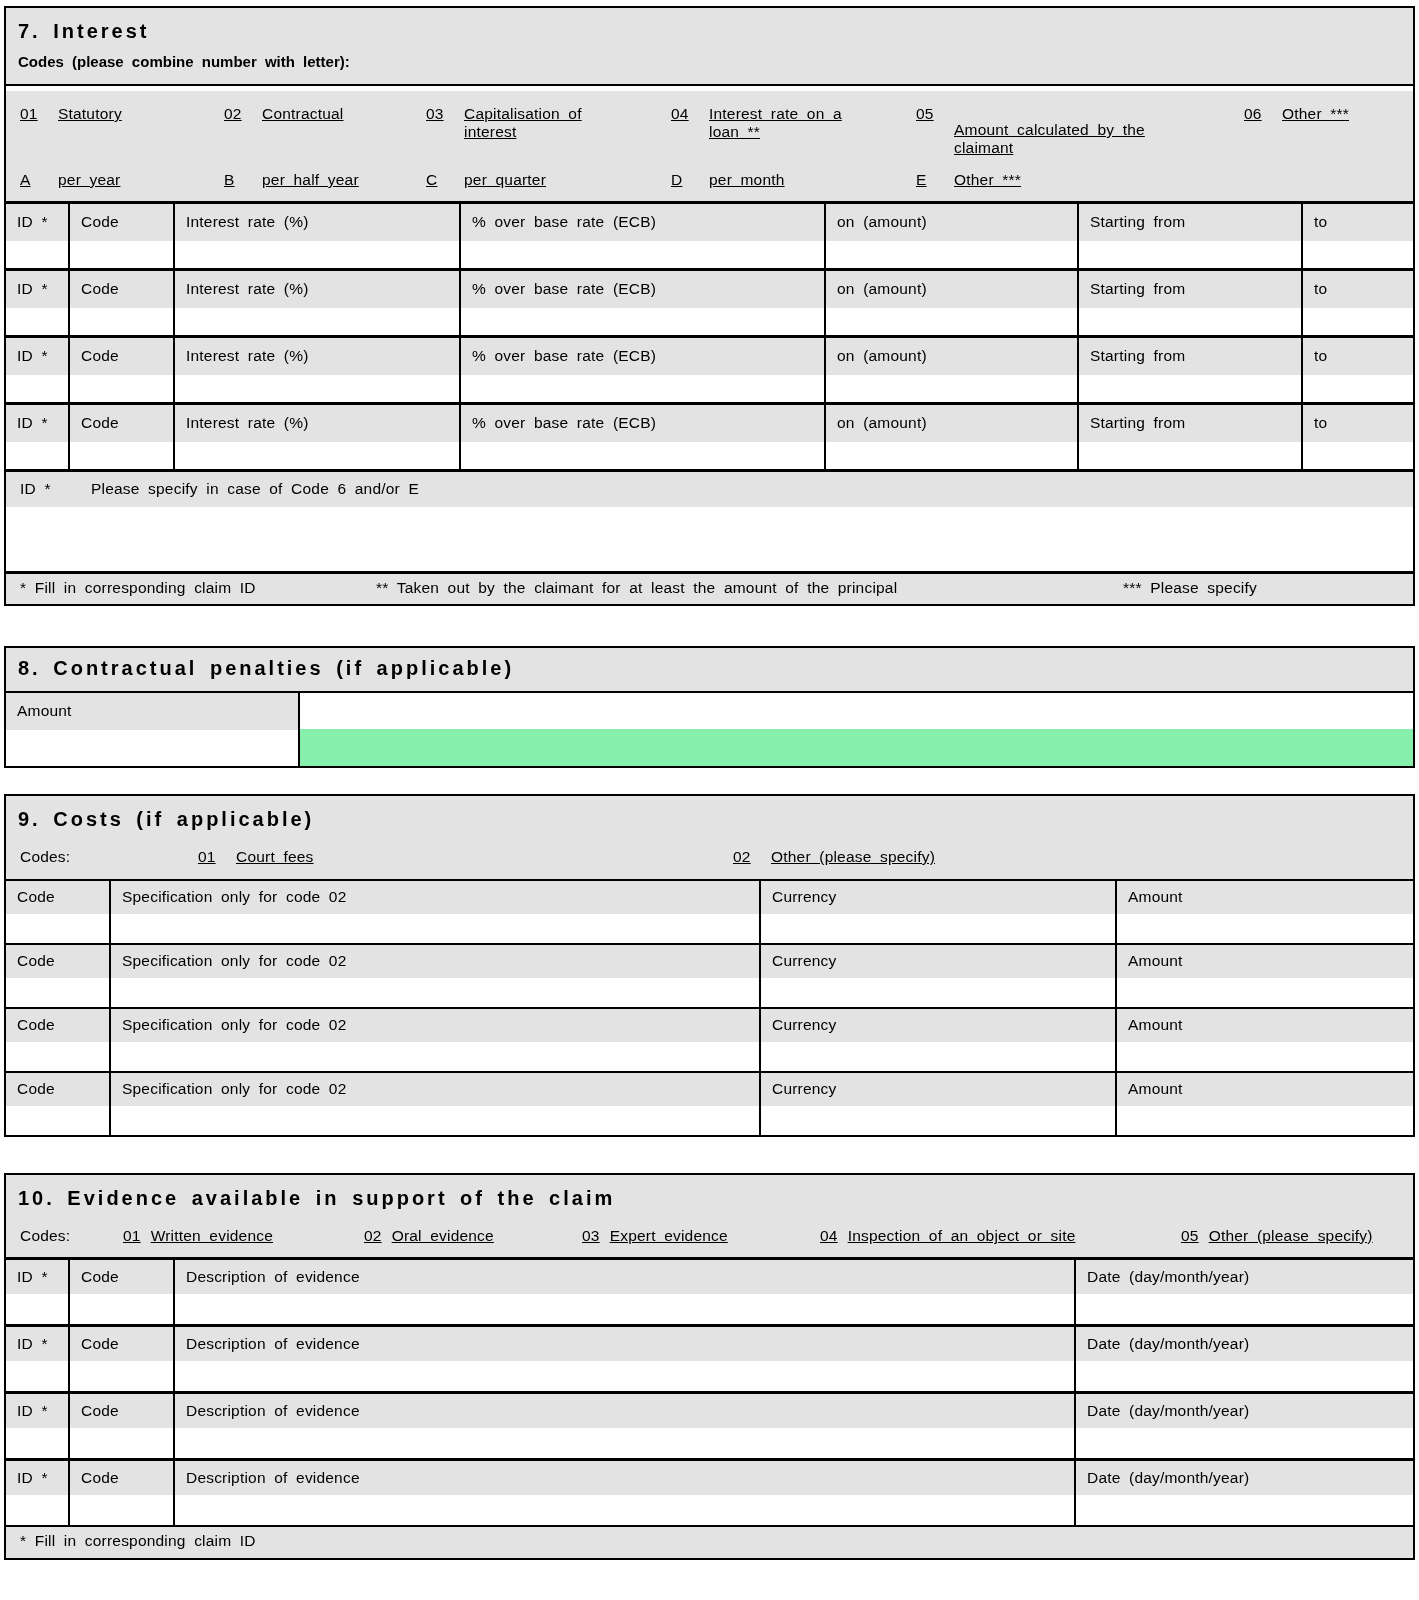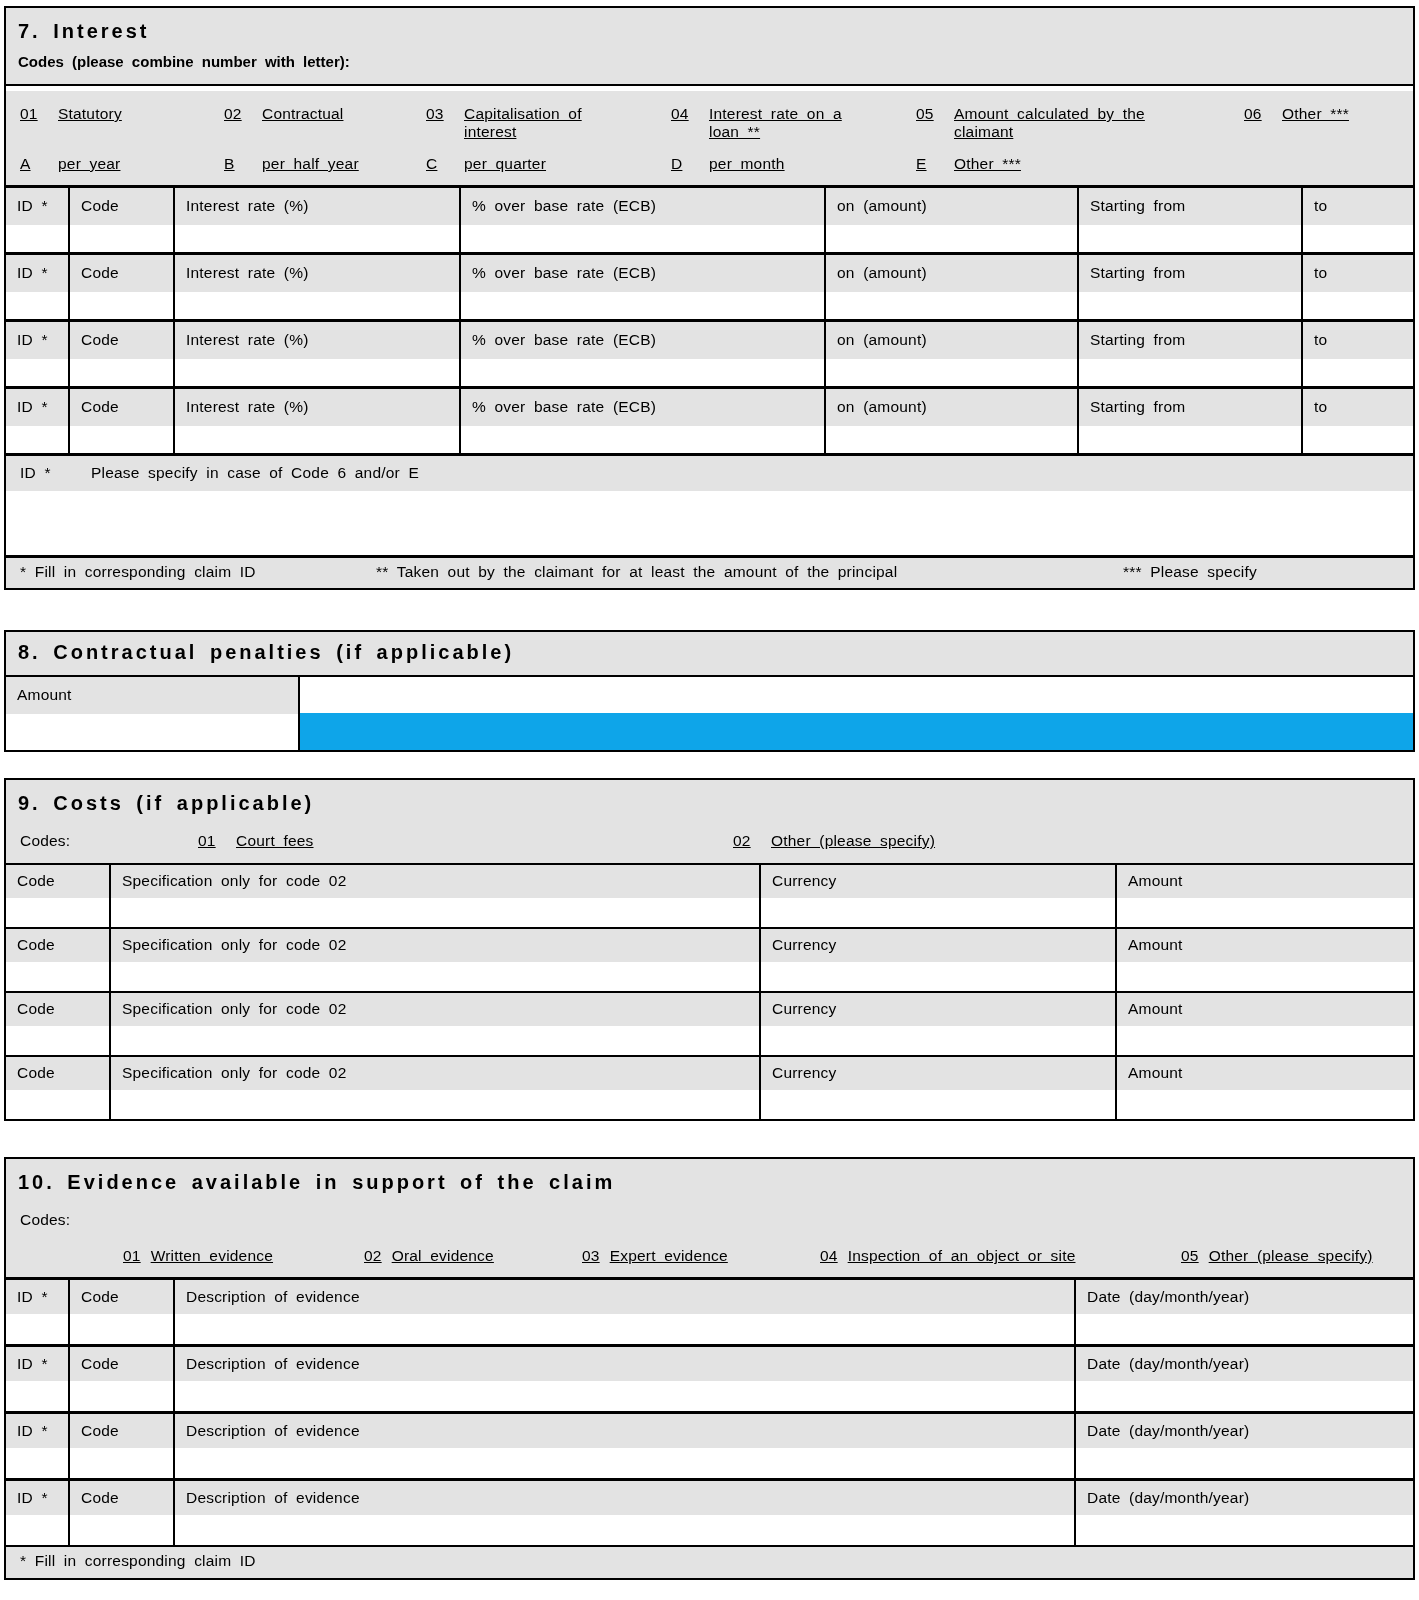--- a/index.html
+++ b/index.html
@@ -4,21 +4,21 @@
 <style>
   * { box-sizing: border-box; margin: 0; padding: 0; }
   html, body { background: #ffffff; }
   body {
     width: 1419px; height: 1600px;
     font-family: "Liberation Sans", sans-serif;
     color: #000;
     -webkit-font-smoothing: antialiased;
   }
   .page { padding: 6px 4px 0 4px; }
-  .section { border: 2px solid #000; background: #0ea5e9; }
+  .section { border: 2px solid #000; background: #86efac; }
   .band { background: #e3e3e3; }
 
   
   .sec-title { font-weight: bold; font-size: 20px; letter-spacing: 3px; word-spacing: 4px; }
   .sec-subtitle { font-weight: bold; font-size: 15px; margin-top: 10px; word-spacing: 4px; }
 
   .txt { font-size: 15.5px; word-spacing: 4px; letter-spacing: 0.2px; }
 
   
   .title-band7 { padding: 12px 12px 14px 12px; border-bottom: 2px solid #000; }
@@ -28,21 +28,21 @@
   .codes-row.letters { margin-top: 14px; }
   .code-item { display: flex; flex: none; text-decoration: underline; }
   .code-num { width: 38px; flex: none; }
   .nums .code-item:nth-child(1) { width: 204px; }
   .nums .code-item:nth-child(2) { width: 202px; }
   .nums .code-item:nth-child(3) { width: 245px; }
   .nums .code-item:nth-child(4) { width: 245px; }
   .nums .code-item:nth-child(5) { width: 328px; }
   .nums .code-item:nth-child(3) .code-label { max-width: 118px; }
   .nums .code-item:nth-child(4) .code-label { max-width: 152px; }
-  .nums .code-item:nth-child(5) .code-label { max-width: 218px; }
+  .nums .code-item:nth-child(5) .code-label { max-width: 218px; margin-top: 16px; }
   .letters .code-item:nth-child(1) { width: 204px; }
   .letters .code-item:nth-child(2) { width: 202px; }
   .letters .code-item:nth-child(3) { width: 245px; }
   .letters .code-item:nth-child(4) { width: 245px; }
   .letters .code-item:nth-child(5) { width: 328px; }
 
   .grid7 { display: grid; grid-template-columns: 62px 105px 286px 365px 253px 224px 1fr; border-top: 3px solid #000; }
   .cellcol { border-left: 2px solid #000; }
   .cellcol:first-child { border-left: none; }
   .cell-label { background: #e3e3e3; height: 37px; padding: 9px 4px 0 11px; white-space: nowrap; overflow: hidden; }
@@ -73,21 +73,21 @@
   .s9-codes .codes-label { width: 178px; }
   .s9-codes .code-item:nth-child(2) { width: 535px; }
   .grid9 { display: grid; grid-template-columns: 103px 650px 356px 1fr; border-top: 2px solid #000; }
   .grid9 .cell-label { height: 33px; padding-top: 7px; }
   .grid9 .cell-input { height: 29px; }
 
   
   .sec10 { margin-top: 36px; }
   .title-band10 { padding: 12px 12px 12px 12px; }
   .s10-codes .codes-label { width: 103px; }
-  .s10-codes .code-item { display: block; margin-top: 36px; }
+  .s10-codes .code-item { display: block; }
   .s10-codes .code-item:nth-child(2) { width: 241px; }
   .s10-codes .code-item:nth-child(3) { width: 218px; }
   .s10-codes .code-item:nth-child(4) { width: 238px; }
   .s10-codes .code-item:nth-child(5) { width: 361px; }
   .s10-codes .code-num { display: inline; padding-right: 10px; width: auto; }
   .grid10 { display: grid; grid-template-columns: 62px 105px 901px 1fr; border-top: 3px solid #000; }
   .grid10 .cell-label { height: 34px; padding-top: 8px; }
   .grid10 .cell-input { height: 30px; }
   .footer-band { border-top: 2px solid #000; padding: 5px 0 8px 14px; }
 </style>

